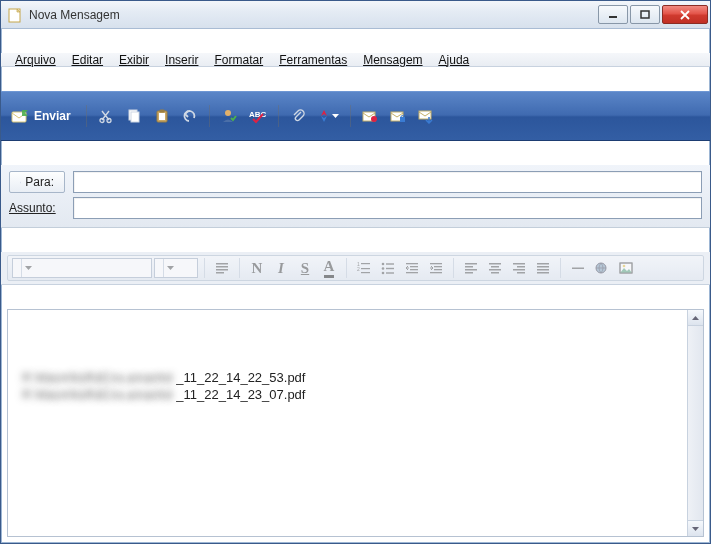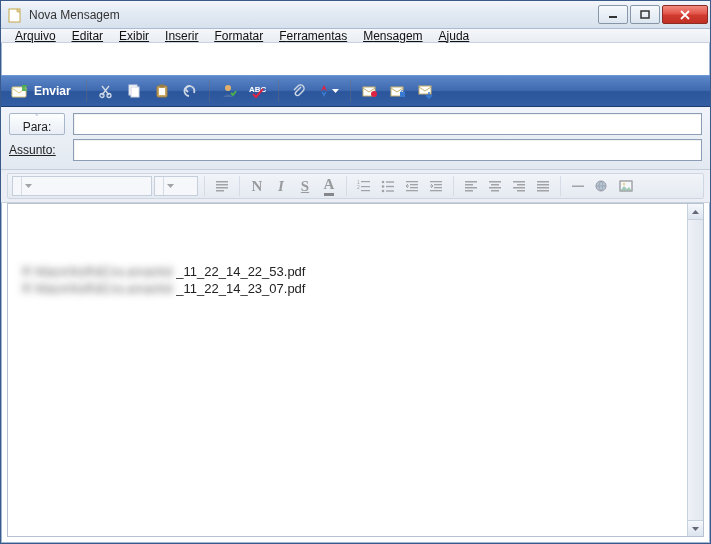--- a/index.html
+++ b/index.html
@@ -3,20 +3,21 @@
 <meta charset="utf-8">
 <style>
   * { box-sizing: border-box; }
   html, body { margin: 0; padding: 0; font-family: "Segoe UI", Tahoma, sans-serif; font-size: 12px; background: #6b8aab; }
   .window {
     width: 711px; height: 544px;
     background: #fff;
     border: 1px solid #3a5a8a;
     display: flex; flex-direction: column;
     box-shadow: 0 0 0 1px #9db6d4 inset;
+    gap: 24px;
   }
   
   .titlebar {
     height: 28px;
     background: linear-gradient(to bottom, #f3f6fa 0%, #e4ebf4 40%, #d7e1ed 100%);
     border-bottom: 1px solid #a9bcd4;
     display: flex; align-items: center; padding: 0 2px 0 6px;
   }
   .titlebar .app-icon {
     width: 16px; height: 16px; margin-right: 6px;
@@ -43,27 +44,26 @@
     background: linear-gradient(to bottom,#f5f7fa,#e9edf3);
     border-bottom: 1px solid #c8d2df;
     display: flex; align-items: center; padding: 0 6px; gap: 0;
   }
   .menu-item {
     padding: 2px 8px; color: #111; cursor: default;
   }
   .menu-item .ul { text-decoration: underline; }
   
   .toolbar {
-    height: 32px;
+    height: 50px;
     background: linear-gradient(to bottom,#5b86c8 0%,#3f6ab0 48%,#2c569c 52%,#335ea4 100%);
     border-top: 1px solid #6e97d4;
     border-bottom: 1px solid #1d3d72;
     display: flex; align-items: center; padding: 0 6px; gap: 4px;
     color: #fff;
-    margin-top: 32px;
   }
   .tb-sep { width:1px; height:22px; background: rgba(255,255,255,0.25); border-right:1px solid rgba(0,0,0,0.25); margin: 0 3px; }
   .tb-btn {
     height: 24px; min-width: 24px;
     padding: 0 4px;
     display: flex; align-items: center; justify-content:center;
     border-radius: 2px;
   }
   .tb-btn svg { display:block; }
   .send-btn {
@@ -81,21 +81,21 @@
     display: flex; align-items: center; margin-bottom: 4px;
   }
   .hdr-label-btn {
     width: 56px; height: 22px;
     display: flex; align-items: center; gap: 4px;
     padding: 0 10px;
     border: 1px solid #a7b6c9;
     background: linear-gradient(to bottom,#fdfefe,#e9eef5);
     border-radius: 2px;
     margin-right: 8px;
-    font-size: 12px; color:#222;flex-direction:column;
+    font-size: 12px; color:#222;
   }
   .hdr-label-plain {
     width: 56px; text-align: left; padding-right: 4px;
     margin-right: 8px; color:#222;
     display:flex;align-items:center;text-decoration:underline;
   }
   .hdr-input {
     flex: 1;
     height: 22px;
     border: 1px solid #8c9eb5;

